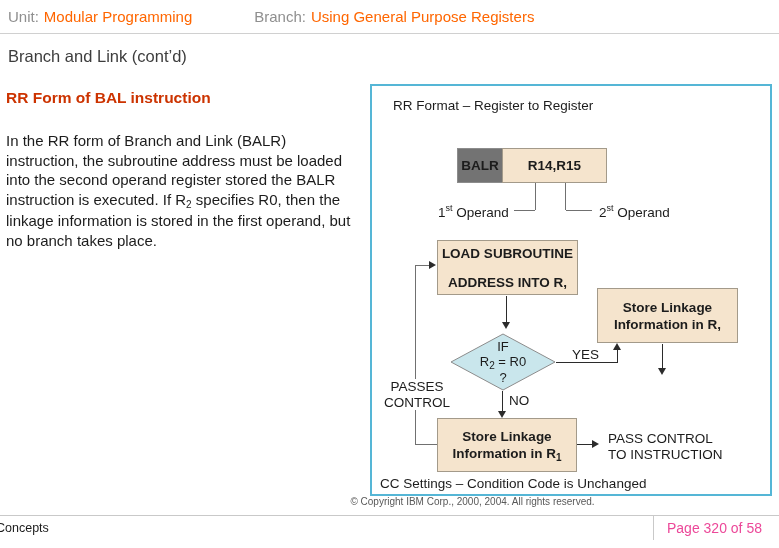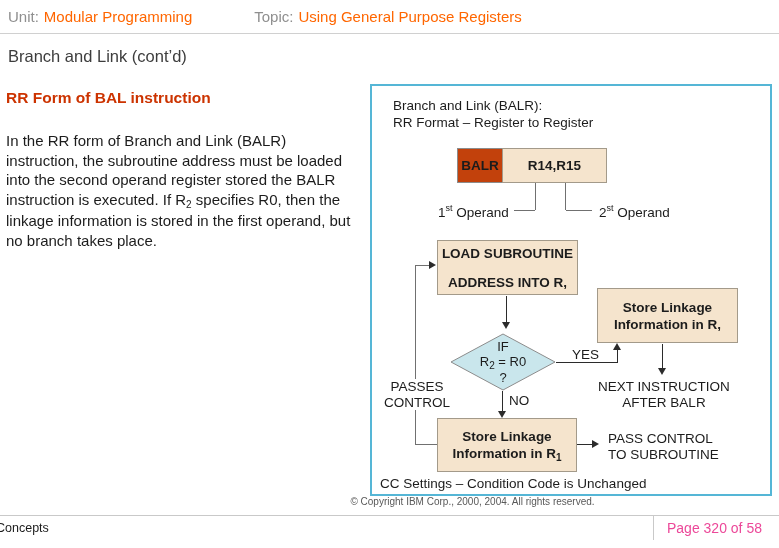--- a/index.html
+++ b/index.html
@@ -18,21 +18,21 @@
   .body-text{position:absolute;left:6px;top:131px;font-size:15px;line-height:19.5px;color:#1c1c1c;}
   sub{font-size:10px;vertical-align:baseline;position:relative;top:3px;}
   sup{font-size:9px;vertical-align:super;}
   
   .diagram{position:absolute;left:370px;top:84px;width:398px;height:408px;
            border:2px solid #55b6d6;background:#ffffff;}
   .caption{position:absolute;left:21px;top:11px;font-size:13.5px;line-height:17px;color:#1c1c1c;}
   .box{position:absolute;display:flex;flex-direction:column;align-items:center;justify-content:center;
        text-align:center;font-weight:bold;font-size:13.5px;line-height:17px;color:#1c1c1c;box-sizing:border-box;}
   .tan{background:#f5e4cd;border:1px solid #a39a8a;}
-  .cyan{background:#c2410c;border:1px solid #8c8c8c;}
+  .cyan{background:#737373;border:1px solid #8c8c8c;}
   .lbl{position:absolute;font-size:13.5px;color:#1c1c1c;white-space:nowrap;}
   .hline{position:absolute;height:1px;background:#707070;}
   .vline{position:absolute;width:1px;background:#707070;}
   .fl{background:#2b2b2b;}
   .arr-down{position:absolute;width:0;height:0;border-left:4px solid transparent;
             border-right:4px solid transparent;border-top:7px solid #2b2b2b;}
   .arr-up{position:absolute;width:0;height:0;border-left:4px solid transparent;
           border-right:4px solid transparent;border-bottom:7px solid #2b2b2b;}
   .arr-right{position:absolute;width:0;height:0;border-top:4px solid transparent;
              border-bottom:4px solid transparent;border-left:7px solid #2b2b2b;}
@@ -48,40 +48,39 @@
                font-size:10px;color:#595959;}
   .footer-divider{position:absolute;left:653px;top:516px;width:1px;height:24px;background:#c9c9c9;}
   .footer-page{position:absolute;left:667px;top:520px;font-size:14px;color:#ec4899;text-align:right;}
 </style>
 </head>
 <body>
 
 <div class="page">
 
   <div class="header-row">
-    <span class="hlabel">Unit:</span><span class="hvalue">Modular Programming</span><span class="hlabel topic-gap">Topic:</span><span class="hvalue">Using General Purpose Registers</span>
+    <span class="hlabel">Unit:</span><span class="hvalue">Modular Programming</span><span class="hlabel topic-gap">Branch:</span><span class="hvalue">Using General Purpose Registers</span>
   </div>
   <div class="header-rule"></div>
 
   <div class="slide-title">Branch and Link (cont’d)</div>
   <div class="slide-subtitle">RR Form of BAL instruction</div>
 
   <div class="body-text">
     <div>In the RR form of Branch and Link (BALR)</div>
     <div>instruction, the subroutine address must be loaded</div>
     <div>into the second operand register stored the BALR</div>
     <div><span>instruction is executed. If R</span><sub>2</sub><span> specifies R0, then the</span></div>
     <div>linkage information is stored in the first operand, but</div>
     <div>no branch takes place.</div>
   </div>
 
   <div class="diagram">
 
     <div class="caption">
-      <div>Branch and Link (BALR):</div>
       <div>RR Format – Register to Register</div>
     </div>
 
     <div class="box cyan" style="left:85px;top:62px;width:46px;height:35px;">BALR</div>
     <div class="box tan" style="left:130px;top:62px;width:105px;height:35px;">R14,R15</div>
 
     <div class="vline" style="left:163px;top:97px;height:27px;"></div>
     <div class="hline" style="left:142px;top:124px;width:21px;"></div>
     <div class="vline" style="left:193px;top:97px;height:27px;"></div>
     <div class="hline" style="left:194px;top:124px;width:26px;"></div>
@@ -110,39 +109,35 @@
     <div class="vline fl" style="left:245px;top:263px;height:14px;"></div>
     <div class="arr-up" style="left:241px;top:257px;"></div>
 
     <div class="box tan" style="left:225px;top:202px;width:141px;height:55px;">
       <div>Store Linkage</div>
       <div>Information in R,</div>
     </div>
 
     <div class="vline fl" style="left:290px;top:258px;height:24px;"></div>
     <div class="arr-down" style="left:286px;top:282px;"></div>
-    <div class="lbl" style="left:218px;top:293px;width:148px;text-align:center;line-height:16px;">
-      <div>NEXT INSTRUCTION</div>
-      <div>AFTER BALR</div>
-    </div>
 
     <div class="vline fl" style="left:130px;top:305px;height:20px;"></div>
     <div class="arr-down" style="left:126px;top:325px;"></div>
     <div class="lbl" style="left:137px;top:307px;">NO</div>
 
     <div class="box tan" style="left:65px;top:332px;width:140px;height:54px;">
       <div>Store Linkage</div>
       <div><span>Information in R</span><sub>1</sub></div>
     </div>
 
     <div class="hline fl" style="left:205px;top:358px;width:15px;"></div>
     <div class="arr-right" style="left:220px;top:354px;"></div>
     <div class="lbl" style="left:236px;top:345px;line-height:16px;">
       <div>PASS CONTROL</div>
-      <div>TO SUBROUTINE</div>
+      <div>TO INSTRUCTION</div>
     </div>
 
     <div class="hline" style="left:43px;top:358px;width:22px;"></div>
     <div class="vline" style="left:43px;top:179px;height:180px;"></div>
     <div class="hline" style="left:43px;top:179px;width:14px;"></div>
     <div class="arr-right" style="left:57px;top:175px;"></div>
     <div class="passes-label">
       <div>PASSES</div>
       <div>CONTROL</div>
     </div>

